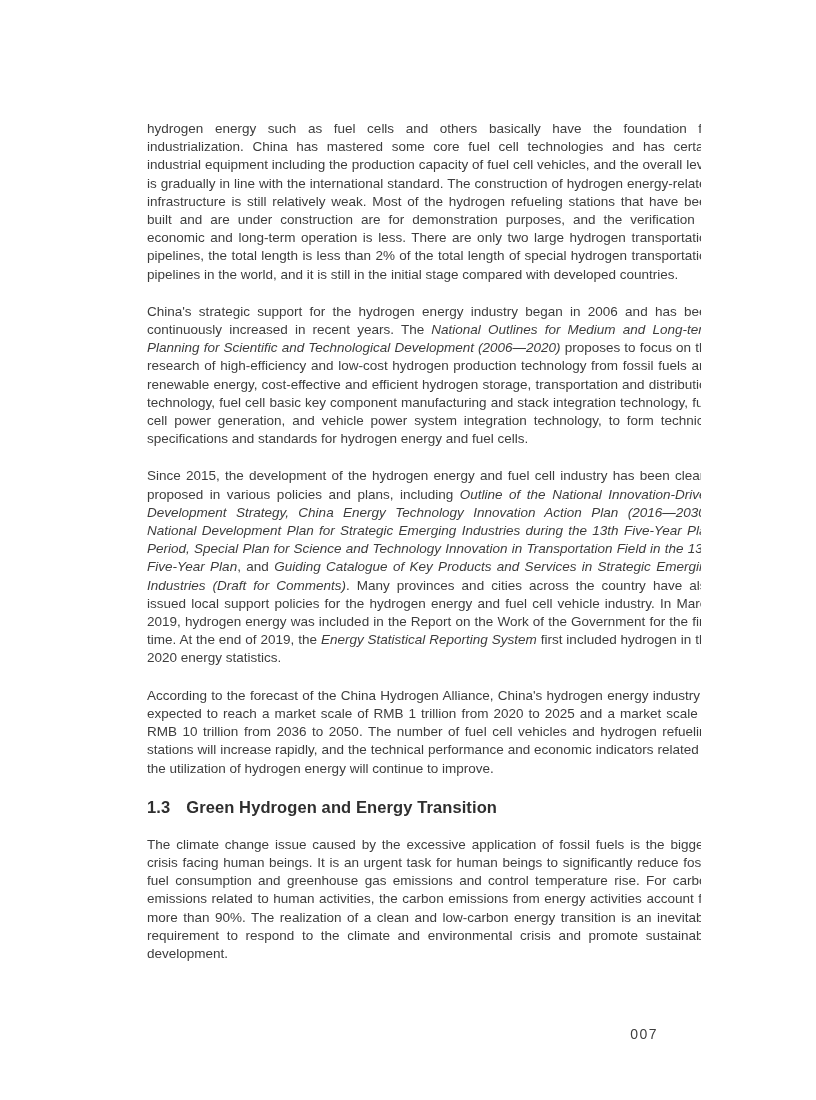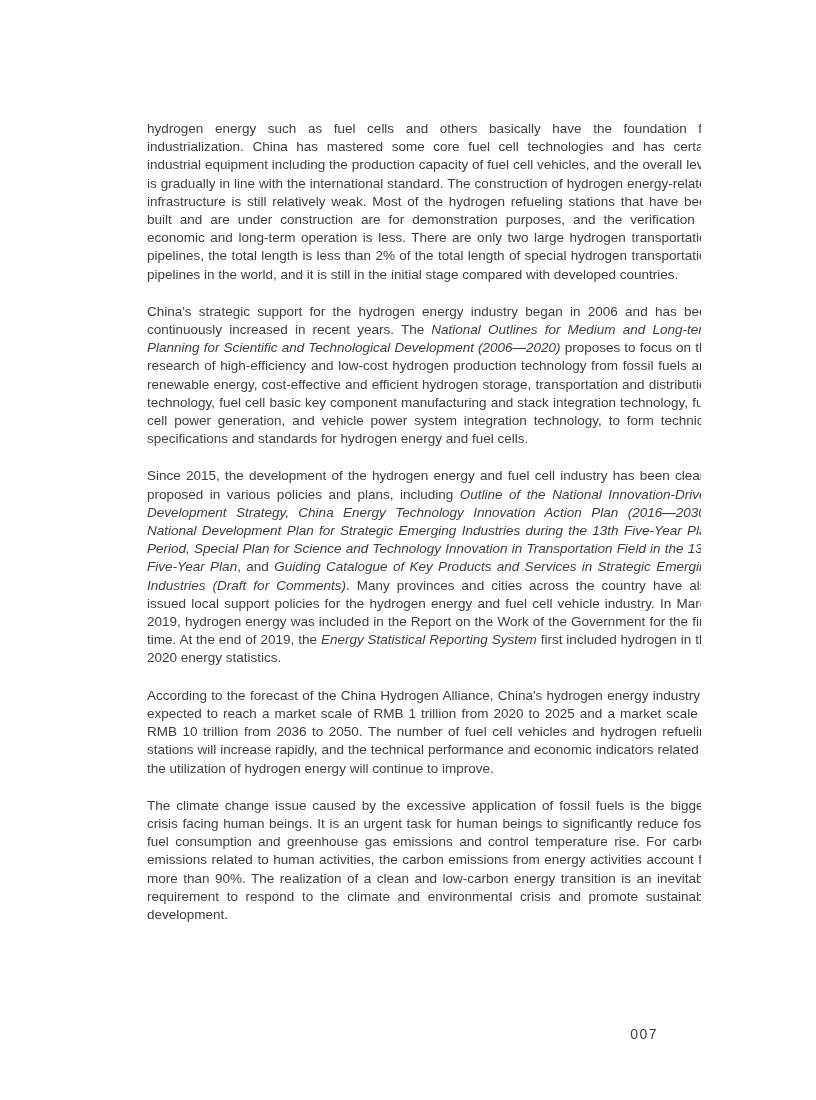--- a/index.html
+++ b/index.html
@@ -61,19 +61,20 @@
   <main class="content">
 
     <p class="para"><span>hydrogen energy such as fuel cells and others basically have the foundation for industrialization. China has mastered some core fuel cell technologies and has certain industrial equipment including the production capacity of fuel cell vehicles, and the overall level is gradually in line with the international standard. The construction of hydrogen energy-related infrastructure is still relatively weak. Most of the hydrogen refueling stations that have been built and are under construction are for demonstration purposes, and the verification of economic and long-term operation is less. There are only two large hydrogen transportation pipelines, the total length is less than 2% of the total length of special hydrogen transportation pipelines in the world, and it is still in the initial stage compared with developed countries.</span></p>
 
     <p class="para"><span>China's strategic support for the hydrogen energy industry began in 2006 and has been continuously increased in recent years. The </span><span class="italic">National Outlines for Medium and Long-term Planning for Scientific and Technological Development (2006—2020)</span><span> proposes to focus on the research of high-efficiency and low-cost hydrogen production technology from fossil fuels and renewable energy, cost-effective and efficient hydrogen storage, transportation and distribution technology, fuel cell basic key component manufacturing and stack integration technology, fuel cell power generation, and vehicle power system integration technology, to form technical specifications and standards for hydrogen energy and fuel cells.</span></p>
 
     <p class="para"><span>Since 2015, the development of the hydrogen energy and fuel cell industry has been clearly proposed in various policies and plans, including </span><span class="italic">Outline of the National Innovation-Driven Development Strategy, China Energy Technology Innovation Action Plan (2016—2030), National Development Plan for Strategic Emerging Industries during the 13th Five-Year Plan Period, Special Plan for Science and Technology Innovation in Transportation Field in the 13th Five-Year Plan</span><span>, and </span><span class="italic">Guiding Catalogue of Key Products and Services in Strategic Emerging Industries (Draft for Comments)</span><span>. Many provinces and cities across the country have also issued local support policies for the hydrogen energy and fuel cell vehicle industry. In March 2019, hydrogen energy was included in the Report on the Work of the Government for the first time. At the end of 2019, the </span><span class="italic">Energy Statistical Reporting System</span><span> first included hydrogen in the 2020 energy statistics.</span></p>
 
     <p class="para"><span>According to the forecast of the China Hydrogen Alliance, China's hydrogen energy industry is expected to reach a market scale of RMB 1 trillion from 2020 to 2025 and a market scale of RMB 10 trillion from 2036 to 2050. The number of fuel cell vehicles and hydrogen refueling stations will increase rapidly, and the technical performance and economic indicators related to the utilization of hydrogen energy will continue to improve.</span></p>
 
+    <h2 class="heading"><span class="heading-num">1.3</span><span class="heading-title">Green Hydrogen and Energy Transition</span></h2>
 
     <p class="para"><span>The climate change issue caused by the excessive application of fossil fuels is the biggest crisis facing human beings. It is an urgent task for human beings to significantly reduce fossil fuel consumption and greenhouse gas emissions and control temperature rise. For carbon emissions related to human activities, the carbon emissions from energy activities account for more than 90%. The realization of a clean and low-carbon energy transition is an inevitable requirement to respond to the climate and environmental crisis and promote sustainable development.</span></p>
 
   </main>
 
   <div class="page-number">007</div>
 </div>
 
 </body></html>

